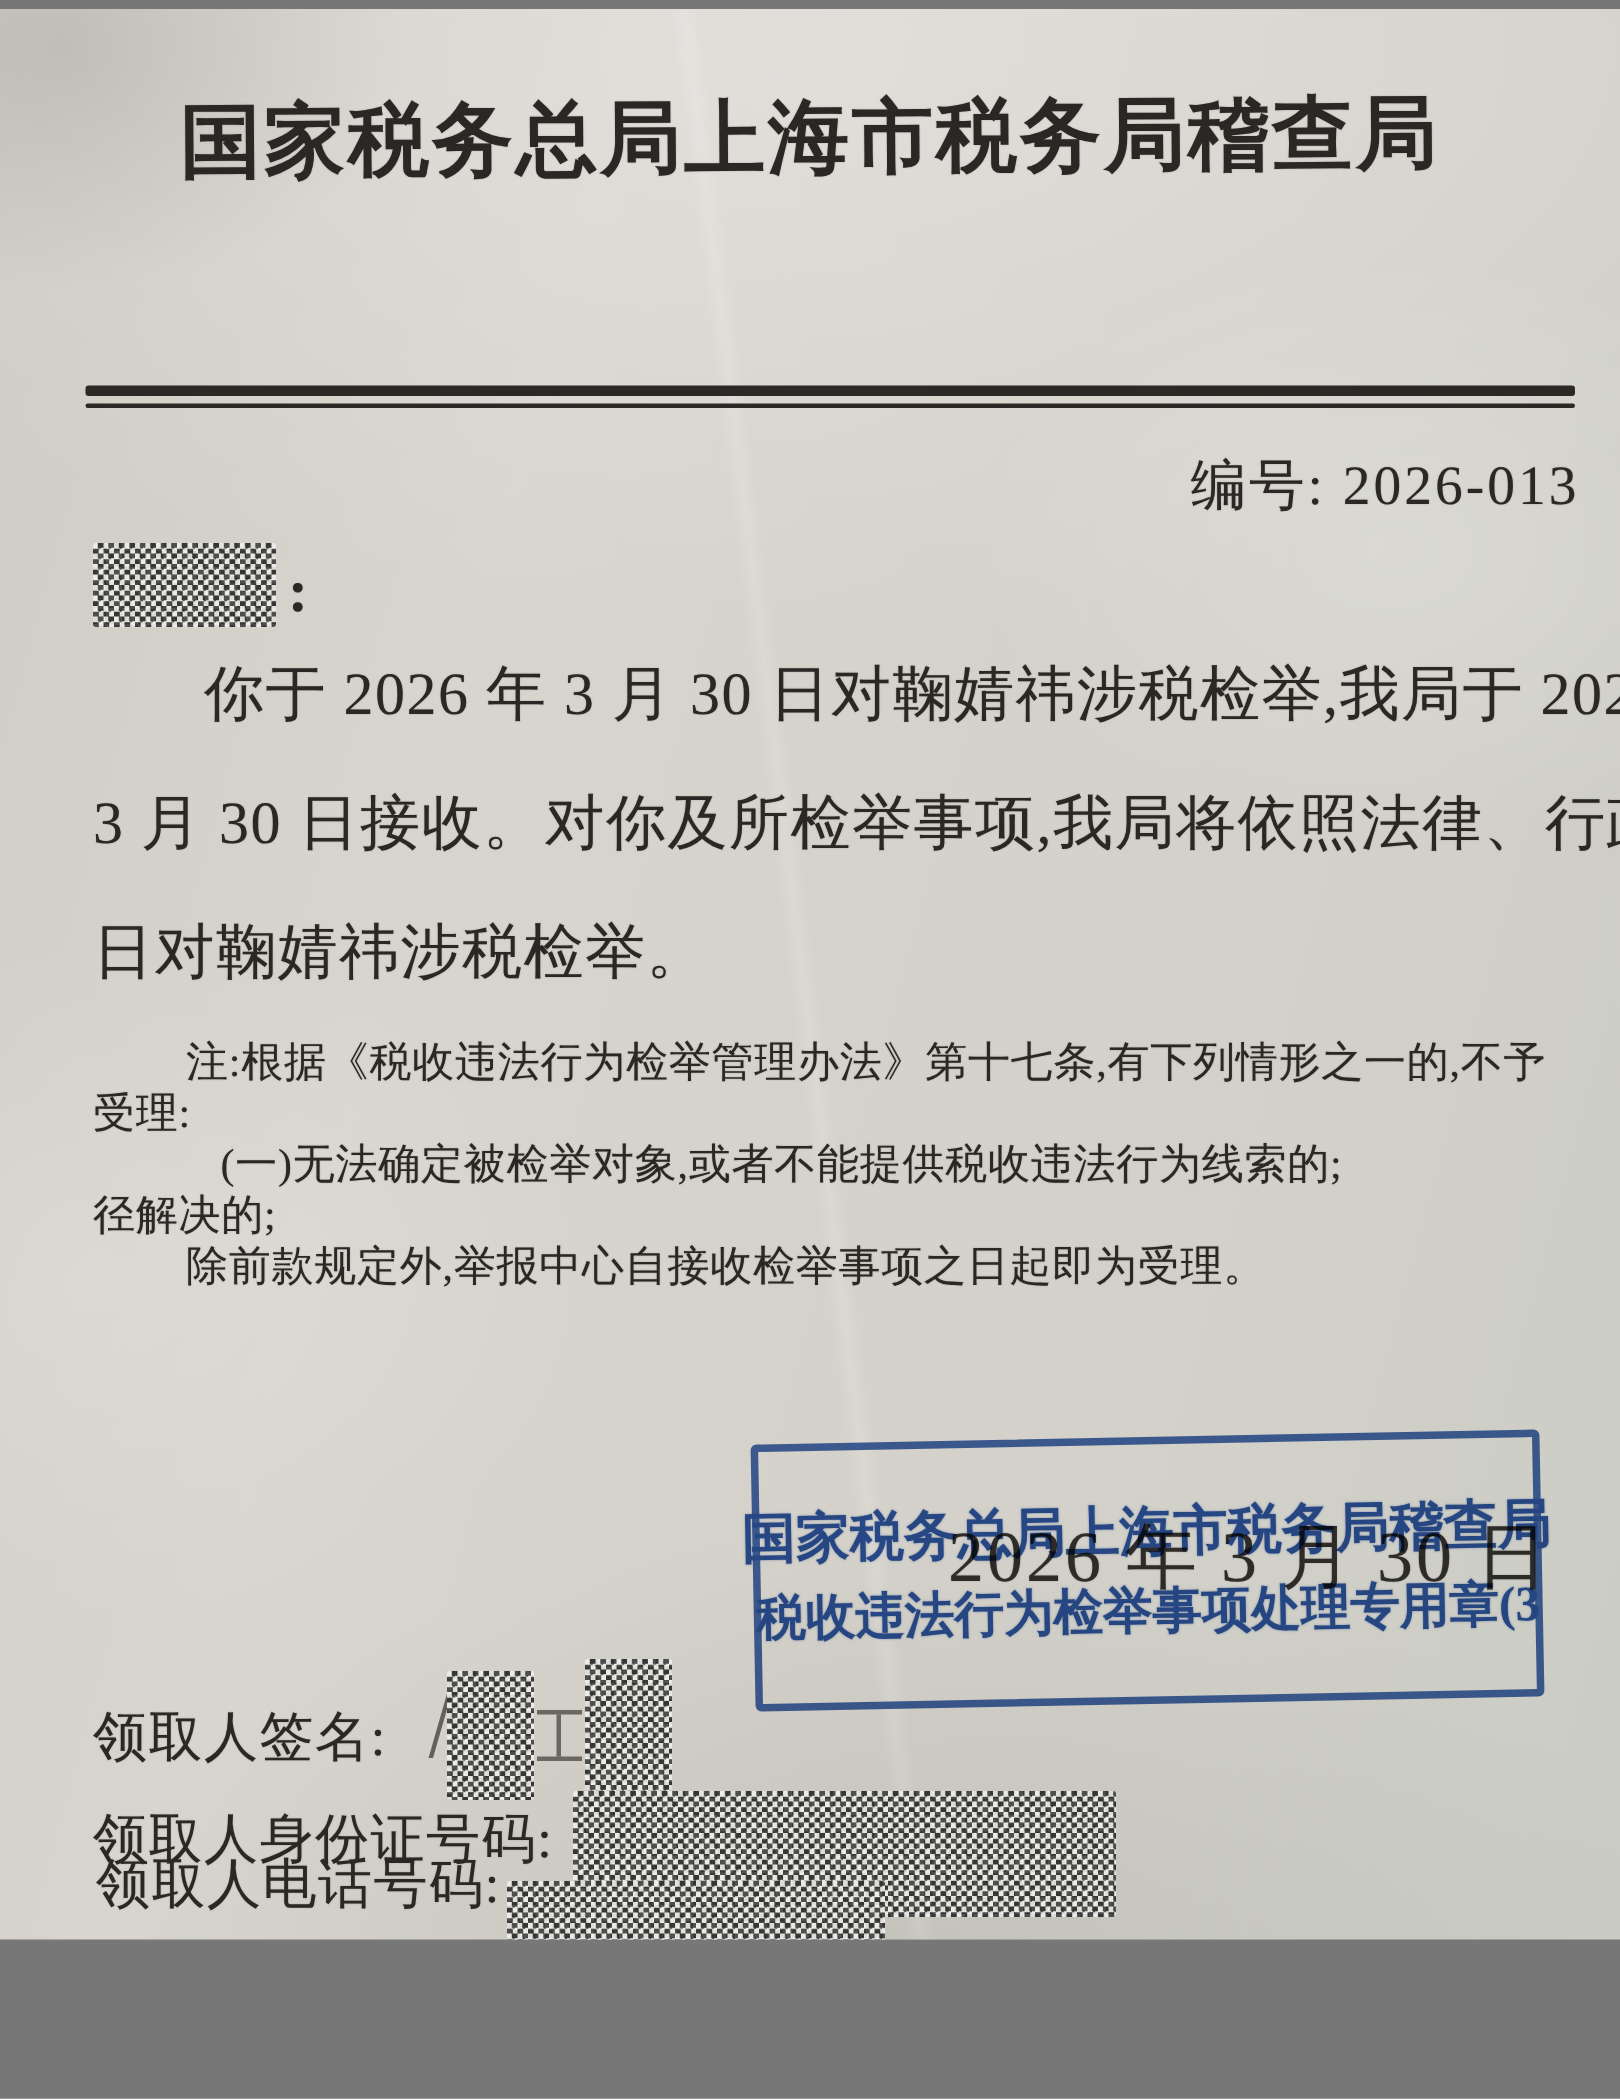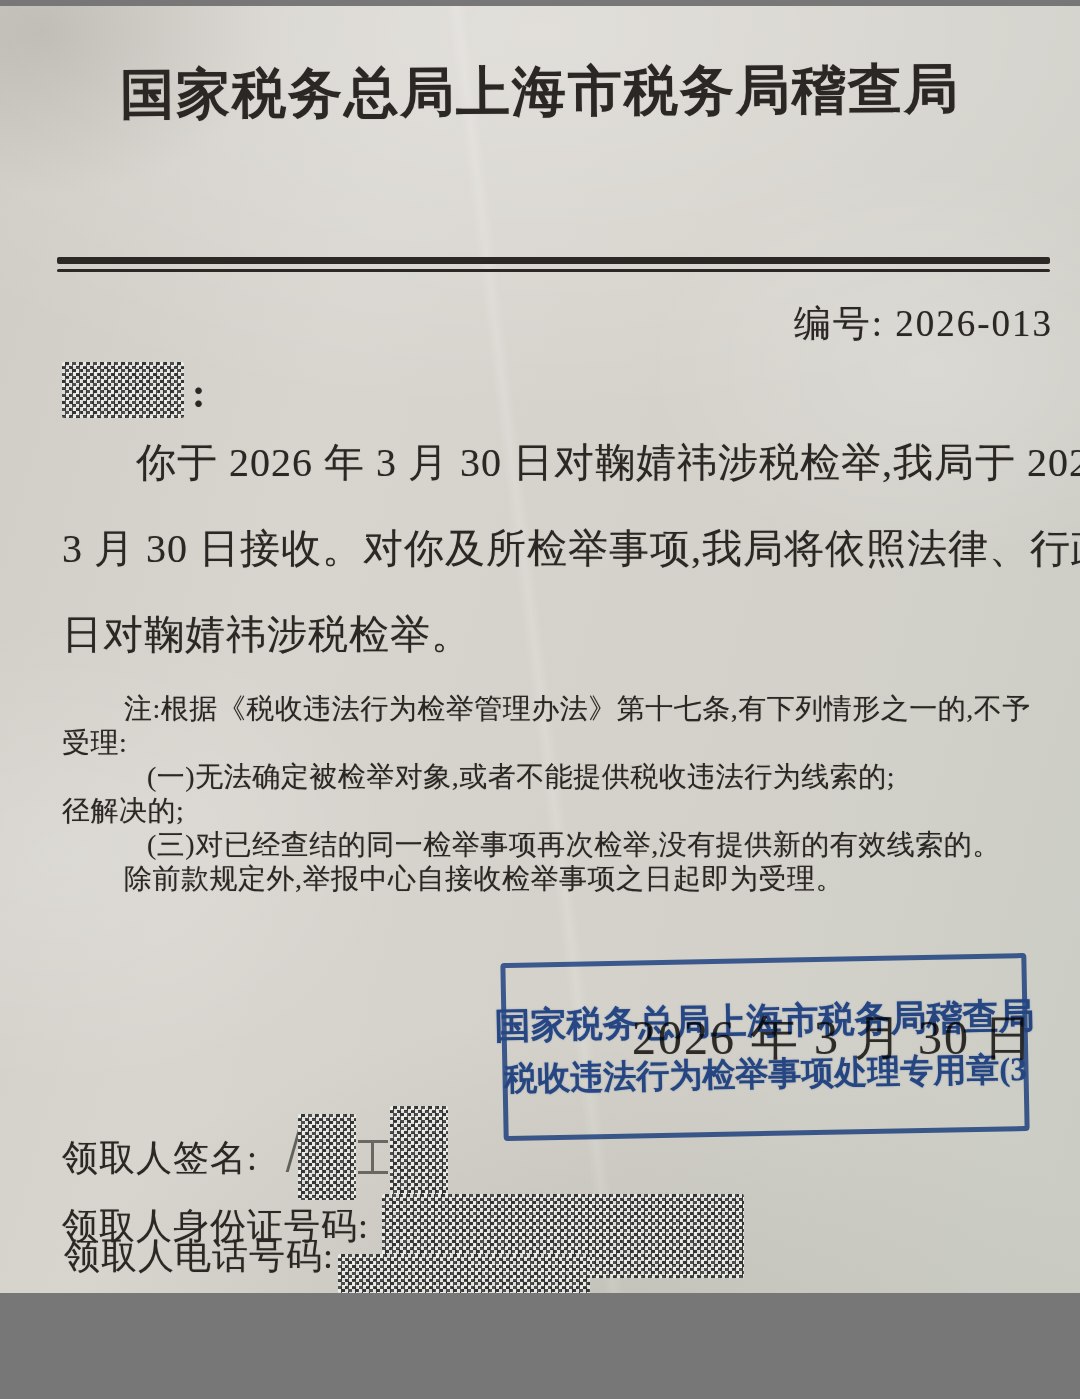--- a/index.html
+++ b/index.html
@@ -126,21 +126,20 @@
     <div class="body-line indent-2">你于 2026 年 3 月 30 日对鞠婧祎涉税检举,我局于 2026 年</div>
     <div class="body-line">3 月 30 日接收。对你及所检举事项,我局将依照法律、行政法</div>
     <div class="body-line">日对鞠婧祎涉税检举。</div>
   </div>
 
   <div class="abs note-block printed">
     <div class="note-line ind-note">注:根据《税收违法行为检举管理办法》第十七条,有下列情形之一的,不予</div>
     <div class="note-line">受理:</div>
     <div class="note-line ind-item">(一)无法确定被检举对象,或者不能提供税收违法行为线索的;</div>
     <div class="note-line">径解决的;</div>
-    <div class="note-line ind-item">(三)对已经查结的同一检举事项再次检举,没有提供新的有效线索的。</div>
     <div class="note-line ind-note">除前款规定外,举报中心自接收检举事项之日起即为受理。</div>
   </div>
 
   <div class="abs stamp-date printed">2026 年 3 月 30 日</div>
 
   <div class="abs stamp">
     <div class="stamp-line1">国家税务总局上海市税务局稽查局</div>
     <div class="stamp-line2">税收违法行为检举事项处理专用章(3</div>
   </div>
 

